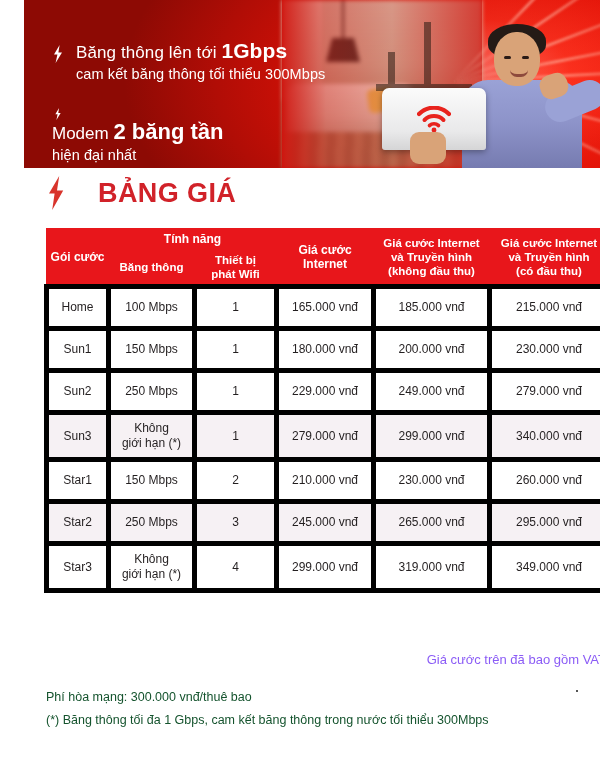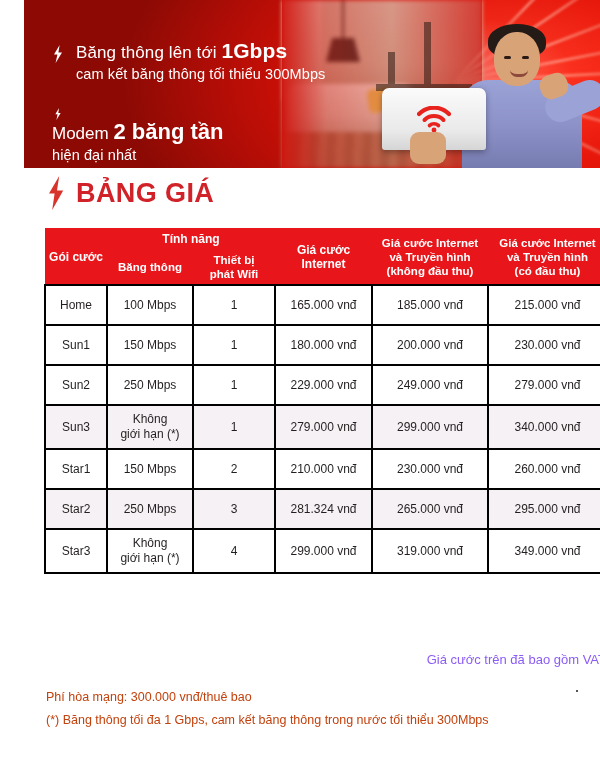--- a/index.html
+++ b/index.html
@@ -142,32 +142,32 @@
   .bolt-sm { width: 12px; margin-right: 12px; margin-top: 5px; flex: 0 0 12px; }
   .b-line1 { color:#fff; font-size: 17px; line-height: 22px; letter-spacing:.1px; }
   .b-line1 b { font-size: 21px; font-weight: 700; }
   .b-line2 { color:#fff; font-size: 14.5px; line-height: 21px; letter-spacing:.1px; }
   .b2-line1 { color:#fff; font-size: 17px; line-height: 23px; }
   .b2-line1 b { font-size: 22px; font-weight: 700; }
 
   
   .title-row {
     position: absolute; left: 22px; top: 176px;
-    display: flex; align-items: center; gap: 10px;
+    display: flex; align-items: center; gap: 32px;
   }
   .title-bolt { width: 20px; height: 34px; }
   .title-text {
     color: #d12229; font-size: 27px; font-weight: 700; letter-spacing: .4px;
   }
 
   
   .table-wrap { position: absolute; left: 20px; top: 228px; width: 562px; }
   table.price { border-collapse: collapse; width: 562px; table-layout: fixed; }
   table.price th, table.price td {
-    border: 2px solid #000000;
+    border: 5px solid #000000;
     text-align: center;
     vertical-align: middle;
   }
   table.price thead th {
     background: #e8161b;
     color: #ffffff;
     border: 1px solid #e8161b;
     font-size: 11.5px;
     font-weight: 700;
     line-height: 14px;
@@ -193,21 +193,21 @@
   .col-5 { width: 116px; }
   .col-6 { width: 119px; }
 
   
   .vat-note {
     position: absolute; right: 18px; top: 652px;
     font-size: 13px; color: #8b5cf6;
   }
   .notes {
     position: absolute; left: 22px; top: 686px;
-    font-size: 12.5px; color: #c2410c; line-height: 23px;
+    font-size: 12.5px; color: #14532d; line-height: 23px;
   }
   .dot-mark {
     position:absolute; right: 46px; top: 690px; width:2px; height:2px; background:#555;
   }
 </style>
 </head>
 <body>
 
 <div id="page">
 
@@ -378,21 +378,21 @@
             <td>150 Mbps</td>
             <td>2</td>
             <td>210.000 vnđ</td>
             <td>230.000 vnđ</td>
             <td>260.000 vnđ</td>
           </tr>
           <tr class="tint">
             <td>Star2</td>
             <td>250 Mbps</td>
             <td>3</td>
-            <td>281.324 vnđ</td>
+            <td>245.000 vnđ</td>
             <td>265.000 vnđ</td>
             <td>295.000 vnđ</td>
           </tr>
           <tr>
             <td>Star3</td>
             <td class="tall">
               <span class="two-line">Không</span>
               <span class="two-line">giới hạn (*)</span>
             </td>
             <td>4</td>

